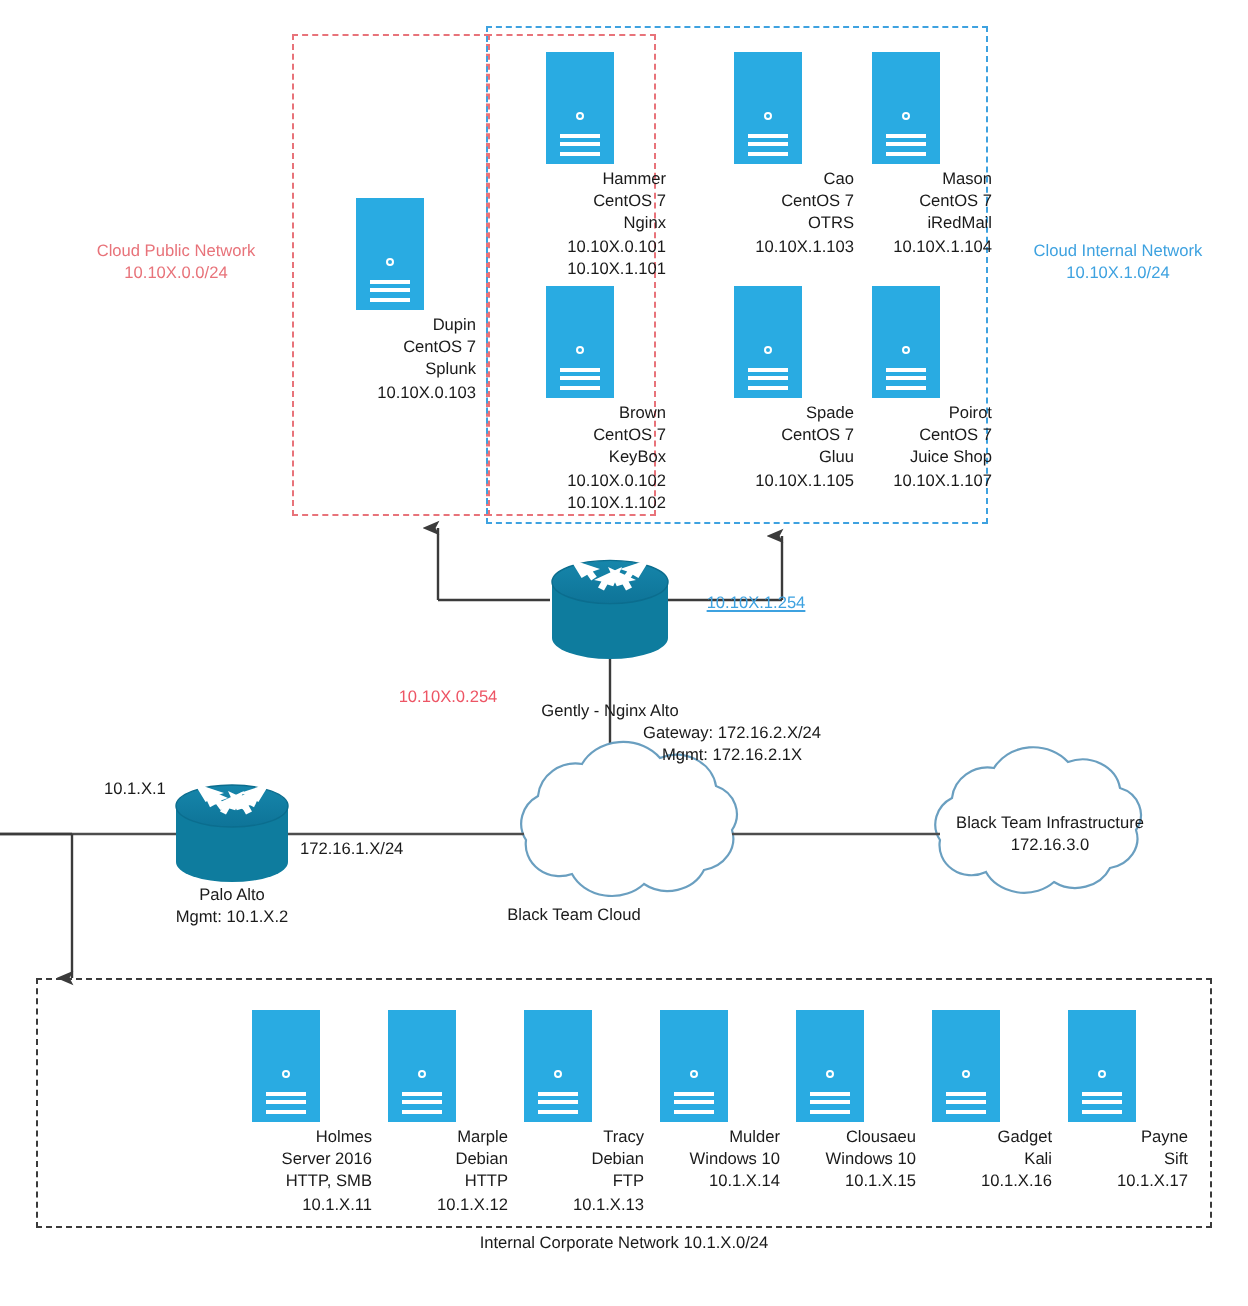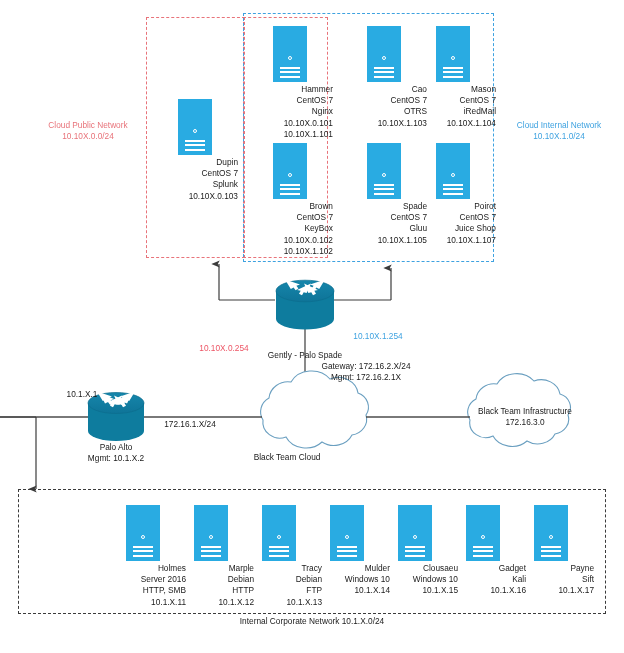--- a/index.html
+++ b/index.html
@@ -29,21 +29,21 @@
     width:4px;height:4px;border-radius:50%;
     background:#29ABE2;border:1.1px solid #ffffff;box-sizing:border-box;
   }
   .node .glyph .bars{position:absolute;left:7px;right:7px;top:41px;}
   .node .glyph .bars i{display:block;height:2px;background:#ffffff;margin-bottom:2.4px;}
   .node .cap{margin-top:2px;font-size:8.3px;line-height:11.2px;white-space:pre-line;}
 
   
   .cap-free{position:absolute;font-size:8.3px;line-height:11.2px;white-space:pre-line;}
   .cap-free.center{text-align:center;}
-  .cap-free.left{text-align:center;}
+  .cap-free.left{text-align:left;}
   .cap-free.red{color:#ed5565;margin-top:28px;}
   .cap-free.blue{color:#3ea2e0;}
 
   .cloud-label{position:absolute;text-align:center;font-size:8.3px;line-height:11.2px;white-space:pre-line;color:#1a1a1a;}
 </style>
 </head>
 <body>
 
 <div class="stage">
 
@@ -260,22 +260,22 @@
           <i></i>
         </span>
     </div>
     <div class="cap">Poirot
 CentOS 7
 Juice Shop
 10.10X.1.107</div>
   </div>
 
   <div class="cap-free center red" style="left:184px;top:315px;width:80px;">10.10X.0.254</div>
-  <div class="cap-free center blue" style="left:336px;top:331px;width:84px;">10.10X.1.254</div>
-  <div class="cap-free center" style="left:245px;top:350px;width:120px;">Gently - Palo Spade</div>
+  <div class="cap-free center blue" style="left:336px;top:296px;width:84px;text-decoration:underline;">10.10X.1.254</div>
+  <div class="cap-free center" style="left:245px;top:350px;width:120px;">Gently - Nginx Alto</div>
   <div class="cap-free center" style="left:286px;top:361px;width:160px;">Gateway: 172.16.2.X/24
 Mgmt: 172.16.2.1X</div>
 
   <div class="cap-free left" style="left:52px;top:389px;width:60px;">10.1.X.1</div>
   <div class="cap-free left" style="left:150px;top:419px;width:80px;">172.16.1.X/24</div>
   <div class="cap-free center" style="left:76px;top:442px;width:80px;">Palo Alto
 Mgmt: 10.1.X.2</div>
 
   <div class="cloud-label" style="left:232px;top:412px;width:110px;margin-top:40px;">Black Team Cloud</div>
   <div class="cloud-label" style="left:462px;top:406px;width:126px;">Black Team Infrastructure

